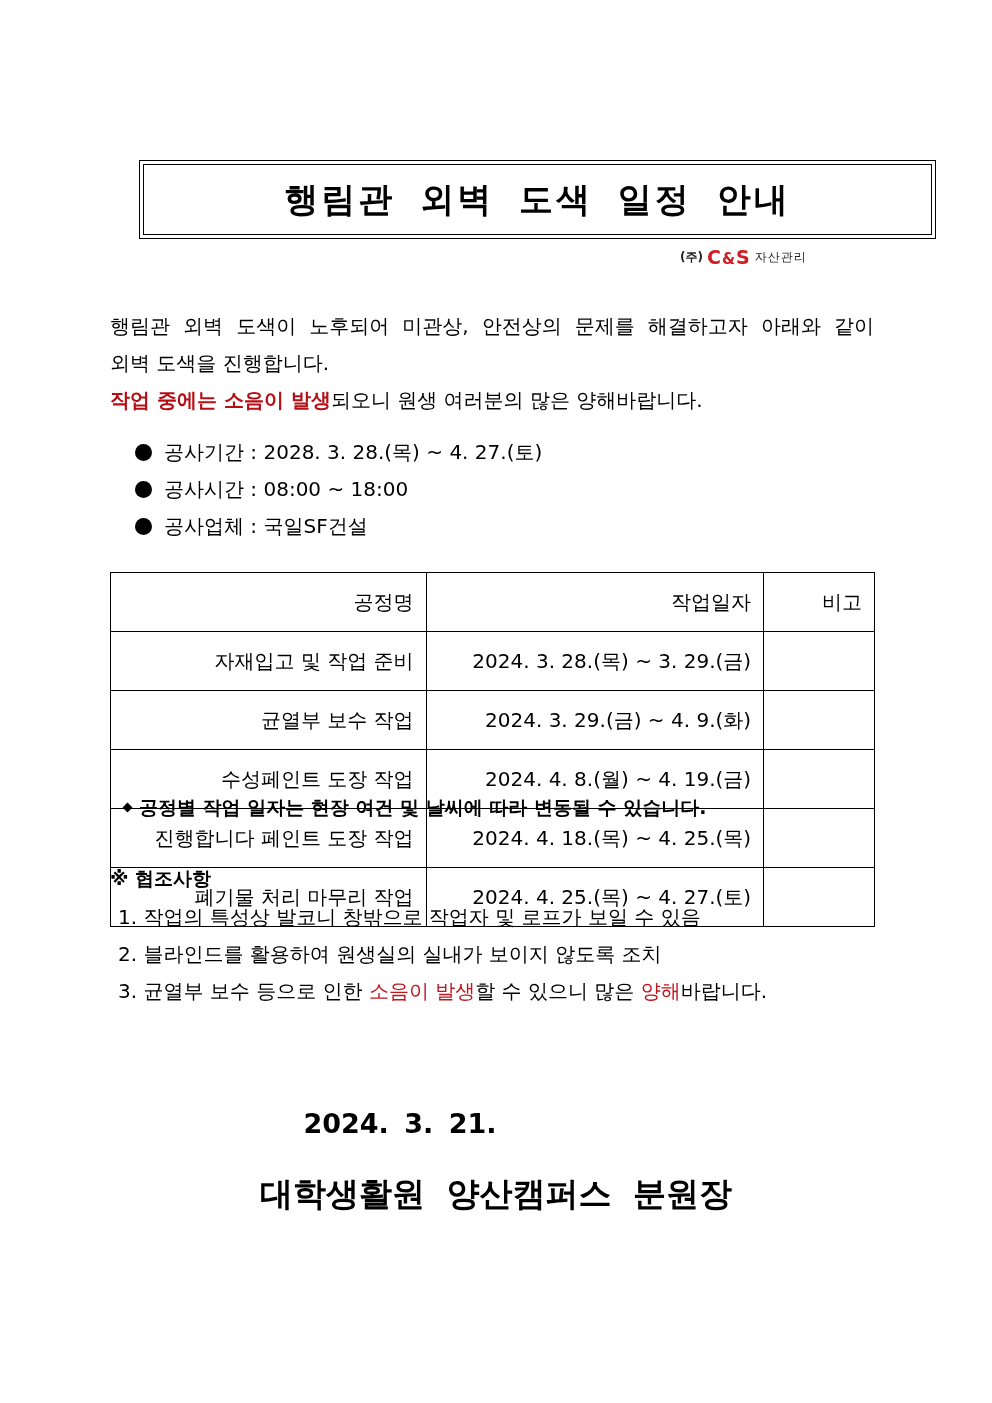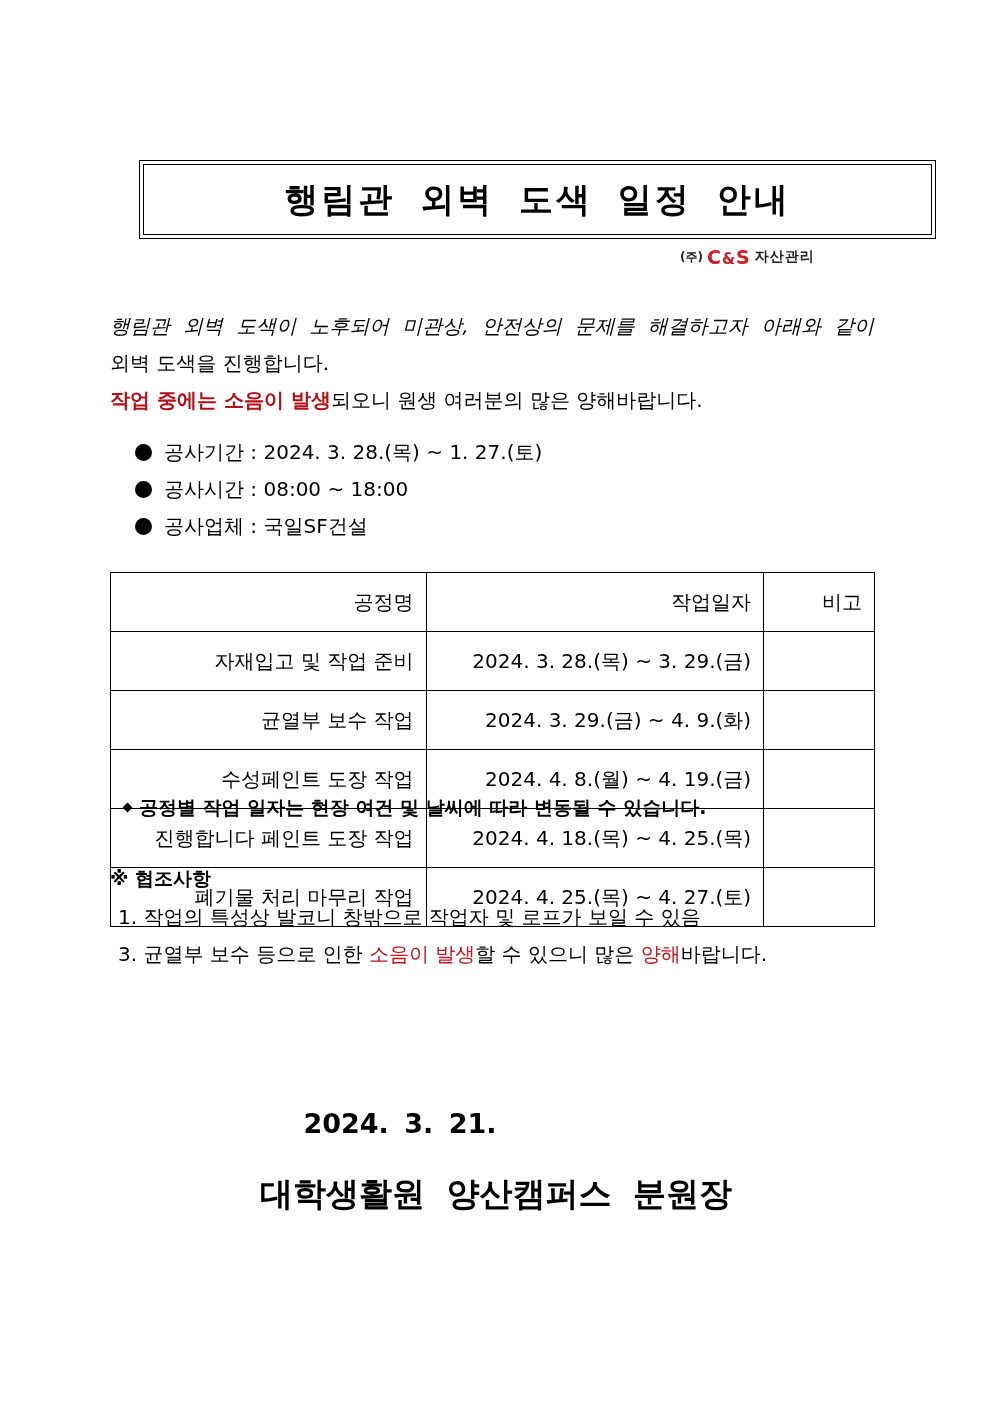--- a/index.html
+++ b/index.html
@@ -11,25 +11,25 @@
                border: 1px solid #000; padding: 3px; box-sizing: content-box; margin-left: 44px; }
   .title-inner { width: 100%; height: 100%; border: 1px solid #000; box-sizing: border-box;
                  display: flex; align-items: center; justify-content: center; }
   .title-text { font-size: 34px; font-weight: bold; letter-spacing: 3px; word-spacing: 10px; }
 
   .logo { left: 680px; top: 246px; height: 22px; display: flex; align-items: center; gap: 4px;
           font-family: "DejaVu Sans", sans-serif; }
   .logo-prefix { font-size: 12px; font-weight: bold; color: #222; }
   .logo-brand { font-size: 19px; font-weight: bold; color: #d11c24; letter-spacing: 1px; }
   .logo-brand .amp { font-size: 15px; }
-  .logo-suffix { font-size: 14px; font-weight: bold; color: #222; letter-spacing: 1px; }
+  .logo-suffix { font-size: 12px; font-weight: normal; color: #222; letter-spacing: 1px; }
 
   .para { left: 110px; width: 764px; font-size: 20px; line-height: 37px; }
   .para p { margin: 0; }
-  .justify { text-align: justify; text-align-last: justify; font-style: italic; }
+  .justify { text-align: justify; text-align-last: justify; }
   .red-bold { color: #b50f16; font-weight: bold; }
   .red { color: #c0161e; }
 
   .bullets { left: 135px; top: 434px; font-size: 20px; line-height: 37px; }
   .bullet { display: flex; align-items: center; }
   .dot { display: inline-block; width: 17px; height: 17px; background: #000; border-radius: 50%;
          margin-right: 12px; }
 
   table.sched { position: absolute; left: 110px; top: 572px; width: 765px;
                 border-collapse: collapse; font-size: 20px; }
@@ -68,21 +68,21 @@
   <p class="justify">행림관 외벽 도색이 노후되어 미관상, 안전상의 문제를 해결하고자 아래와 같이</p>
   <p>외벽 도색을 진행합니다.</p>
   <p><span class="red-bold">작업 중에는 소음이 발생</span><span>되오니 원생 여러분의 많은 양해바랍니다.</span></p>
 </div>
 
 <div class="abs bullets">
   <div class="bullet">
     <span class="dot"></span>
     <span>공사기간</span>
       <span>&nbsp;:&nbsp;</span>
-      <span>2024. 3. 28.(목) ~ 1. 27.(토)</span>
+      <span>2028. 3. 28.(목) ~ 4. 27.(토)</span>
   </div>
   <div class="bullet">
     <span class="dot"></span>
     <span>공사시간</span>
       <span>&nbsp;:&nbsp;</span>
       <span>08:00 ~ 18:00</span>
   </div>
   <div class="bullet">
     <span class="dot"></span>
     <span>공사업체</span>
@@ -126,17 +126,18 @@
 </tbody>
   </table>
 
 <div class="abs note">
   <span class="diamond"></span><span>공정별 작업 일자는 현장 여건 및 날씨에 따라 변동될 수 있습니다.</span>
 </div>
 
 <div class="abs coop-head">※ 협조사항</div>
 <div class="abs coop-list">
   <div>1. 작업의 특성상 발코니 창밖으로 작업자 및 로프가 보일 수 있음</div>
+  <div>2. 블라인드를 활용하여 원생실의 실내가 보이지 않도록 조치</div>
   <div><span>3. 균열부 보수 등으로 인한 </span><span class="red">소음이 발생</span><span>할 수 있으니 많은 </span><span class="red">양해</span><span>바랍니다.</span></div>
 </div>
 
 <div class="abs date">2024. 3. 21.</div>
 <div class="abs sign">대학생활원 양산캠퍼스 분원장</div>
 
 </body></html>

